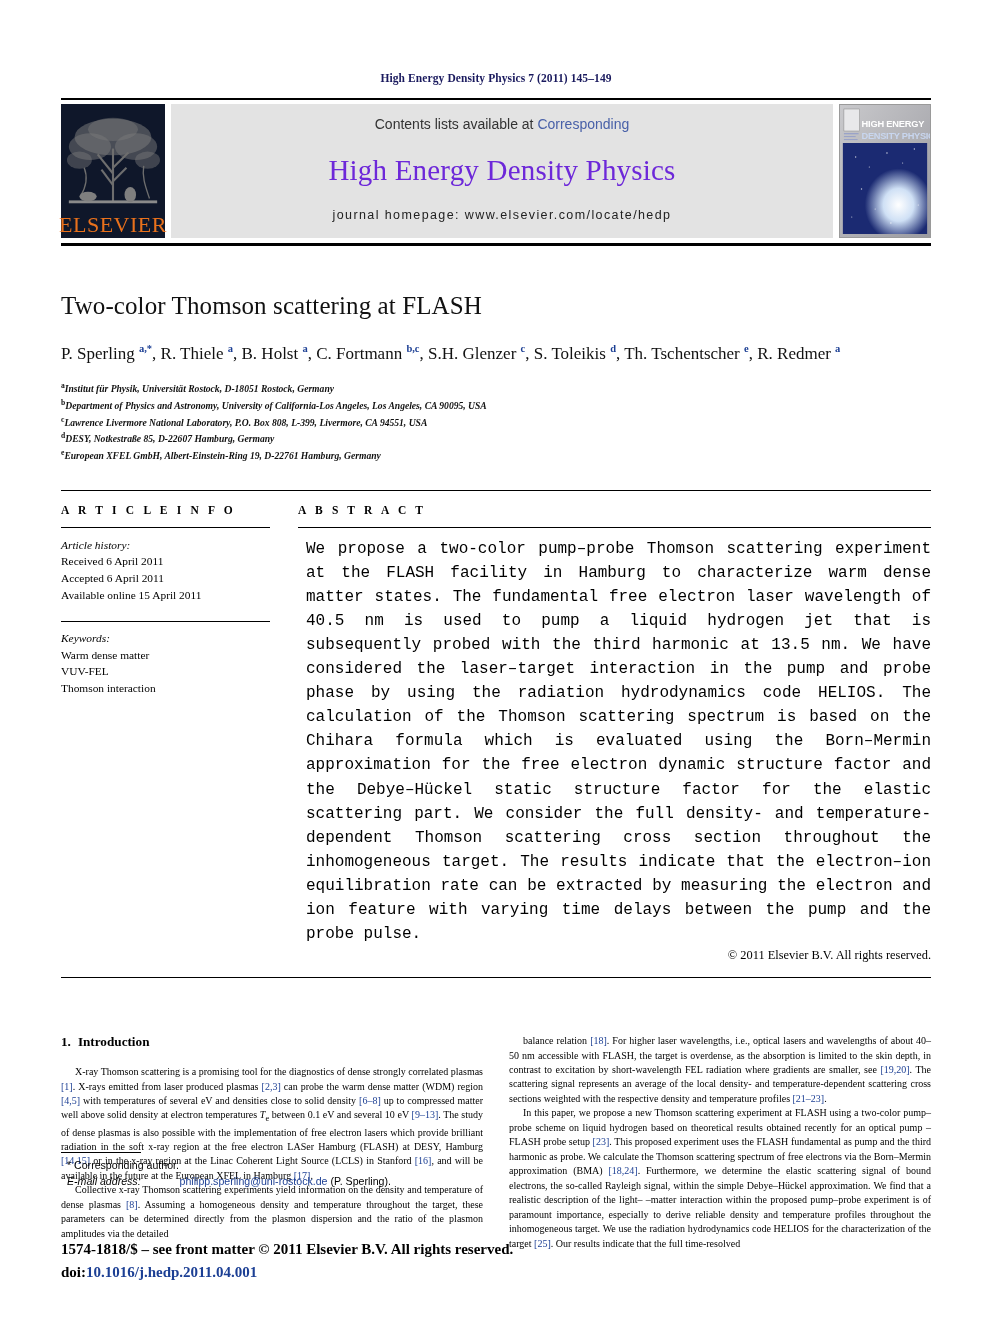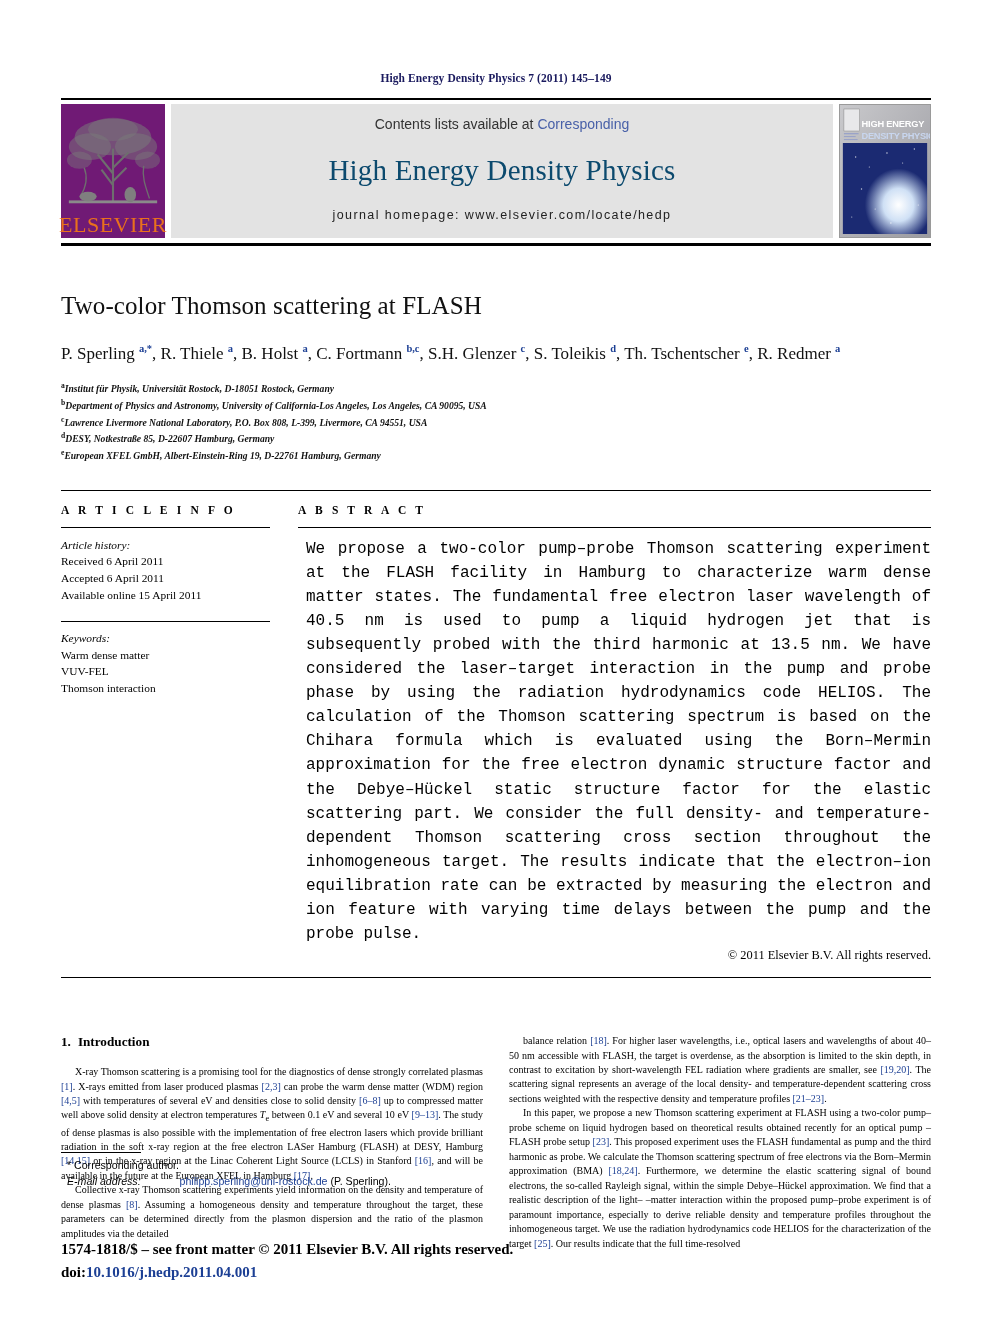--- a/index.html
+++ b/index.html
@@ -45,21 +45,21 @@
     margin: 4px 61px 0 61px;
     height: 134px;
   }
   .elsevier-logo {
     width: 104px;
     flex: 0 0 104px;
     display: flex;
     flex-direction: column;
     justify-content: flex-end;
     align-items: center;
-    background: #701a75;
+    background: #0f172a;
     padding-bottom: 2px;
     box-sizing: border-box;
   }
   .tree-art {
     width: 96px;
     height: 104px;
     display: block;
   }
   .elsevier-word {
     font-family: "Liberation Serif", serif;
@@ -84,21 +84,21 @@
     font-family: "Liberation Sans", sans-serif;
     font-size: 14px;
     color: #333;
   }
   .contents-line .sd-link {
     color: #4860a8;
   }
   .journal-title {
     font-family: "Liberation Serif", serif;
     font-size: 29px;
-    color: #0c4a6e;
+    color: #6d28d9;
     letter-spacing: .2px;
   }
   .homepage-line {
     font-family: "Liberation Sans", sans-serif;
     font-size: 12.5px;
     color: #222;
     letter-spacing: 1.4px;
   }
   .cover-thumb {
     flex: 0 0 92px;

